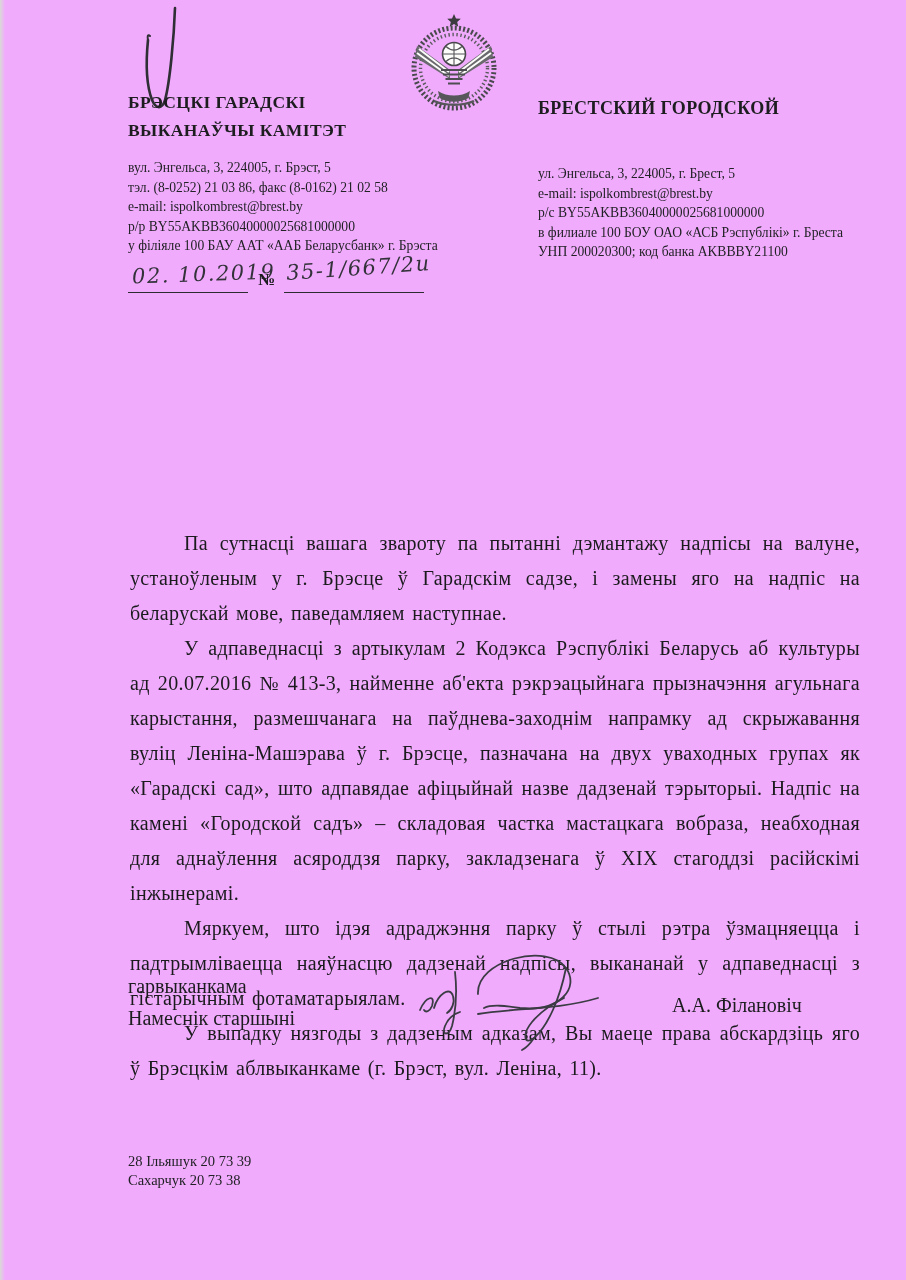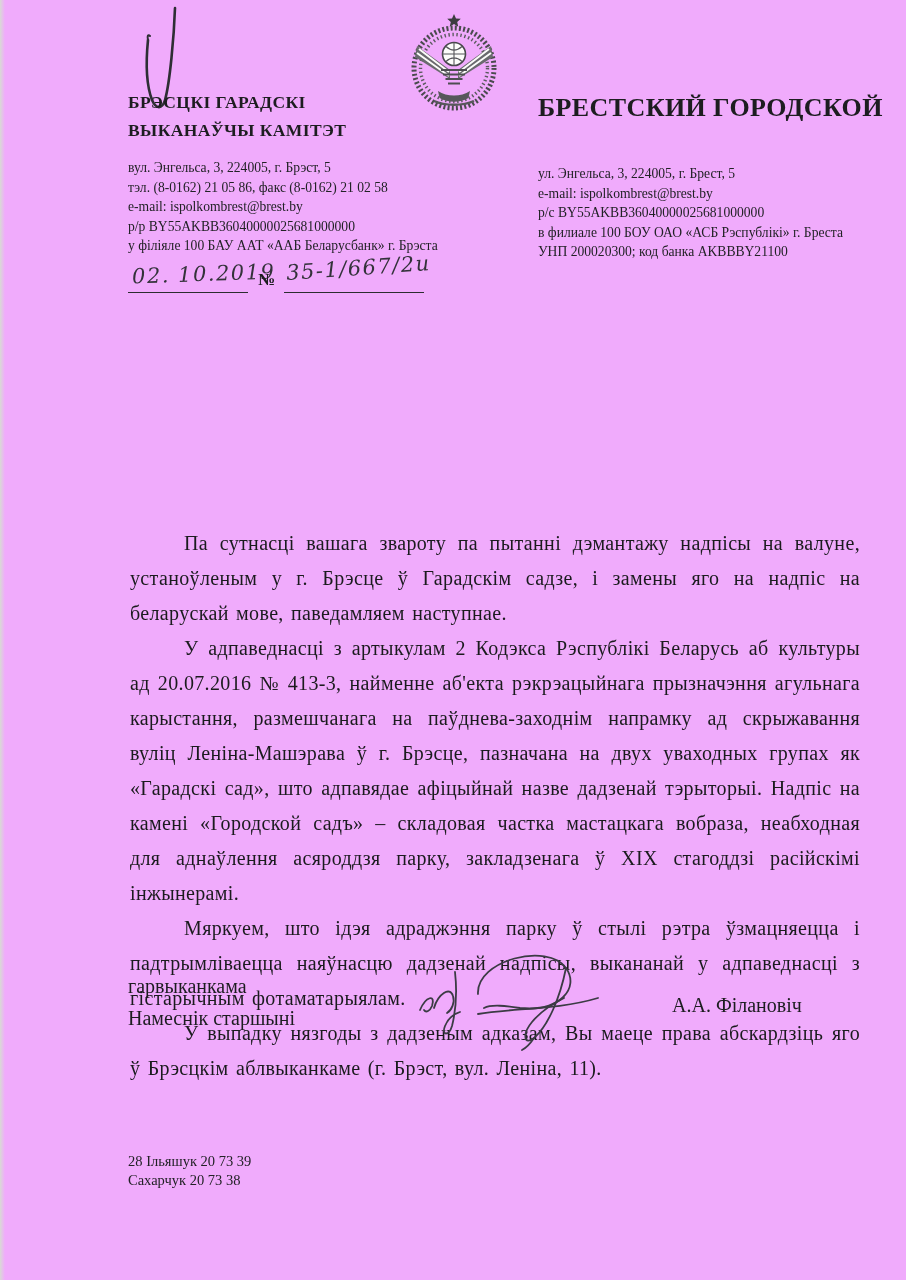--- a/index.html
+++ b/index.html
@@ -17,21 +17,21 @@
     background:linear-gradient(90deg,#d9d9d6,rgba(250,250,248,0));
     pointer-events:none;
   }
   .pen-mark{position:absolute;left:138px;top:2px;width:58px;height:112px;}
   .emblem{position:absolute;left:404px;top:12px;width:100px;height:102px;}
   .org-title{
     position:absolute;font-weight:bold;letter-spacing:.4px;
     font-size:18.5px;line-height:28px;white-space:nowrap;
   }
   .org-title.left{left:128px;top:88px;font-size:17.5px;}
-  .org-title.right{left:538px;top:94px;font-size:26px;}
+  .org-title.right{left:538px;top:94px;font-size:18px;}
   .org-details{
     position:absolute;font-size:13.6px;line-height:19.6px;white-space:nowrap;
     color:#222226;
   }
   .org-details.left{left:128px;top:158px;}
   .org-details.right{left:538px;top:164px;}
   .ref-row{position:absolute;left:128px;top:256px;height:44px;width:340px;}
   .hand{
     font-family:"DejaVu Serif",serif;font-style:italic;
     color:#33323a;letter-spacing:1.5px;
@@ -94,21 +94,21 @@
     <path d="M34 78 c9 6 23 6 32 0 l-1.6 7 c-9 5 -19.8 5 -28.8 0 z" fill="#57575b"></path>
     <path d="M30 88 c11 5 29 5 40 0" stroke="#57575b" stroke-width="2.4" fill="none"></path>
   </svg>
 
   <div class="org-title left">
     <div>БРЭСЦКІ ГАРАДСКІ</div>
     <div>ВЫКАНАЎЧЫ КАМІТЭТ</div>
   </div>
   <div class="org-details left">
     <div>вул. Энгельса, 3, 224005, г. Брэст, 5</div>
-    <div>тэл. (8-0162) 21 05 86, факс (8-0162) 21 02 58</div>
+    <div>тэл. (8-0252) 21 03 86, факс (8-0162) 21 02 58</div>
     <div>e-mail:  ispolkombrest@brest.by</div>
     <div>р/р BY55AKBB36040000025681000000</div>
     <div>у філіяле 100 БАУ ААТ «ААБ Беларусбанк» г. Брэста</div>
   </div>
 
   <div class="org-title right">
     <div>БРЕСТСКИЙ ГОРОДСКОЙ</div>
   </div>
   <div class="org-details right">
     <div>ул. Энгельса, 3, 224005, г. Брест, 5</div>

